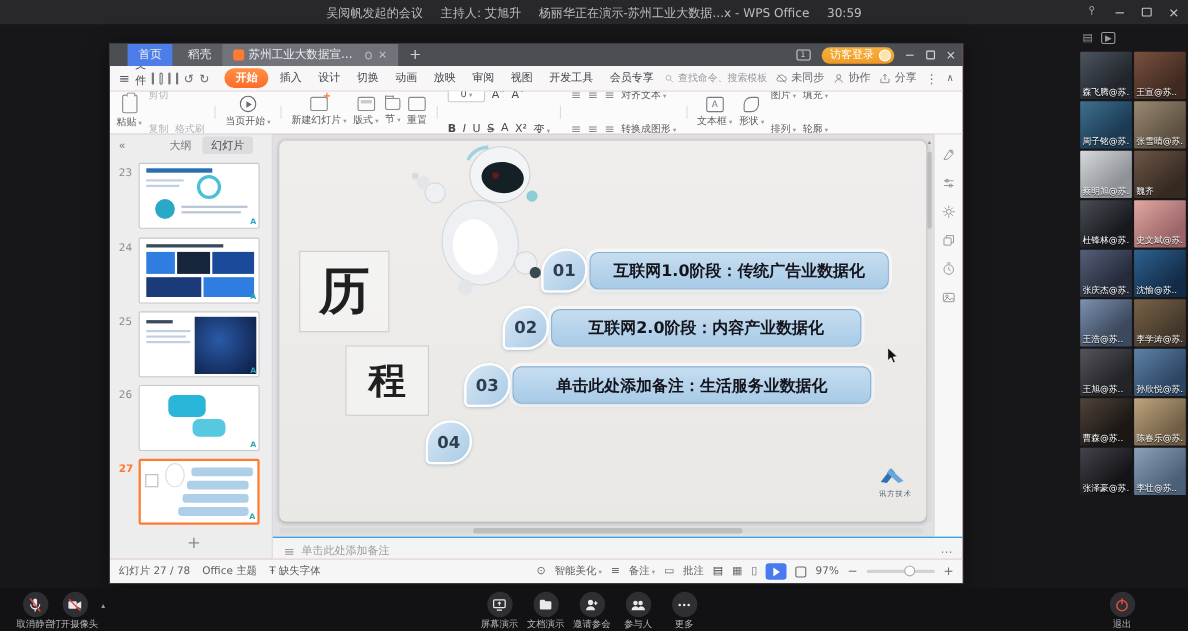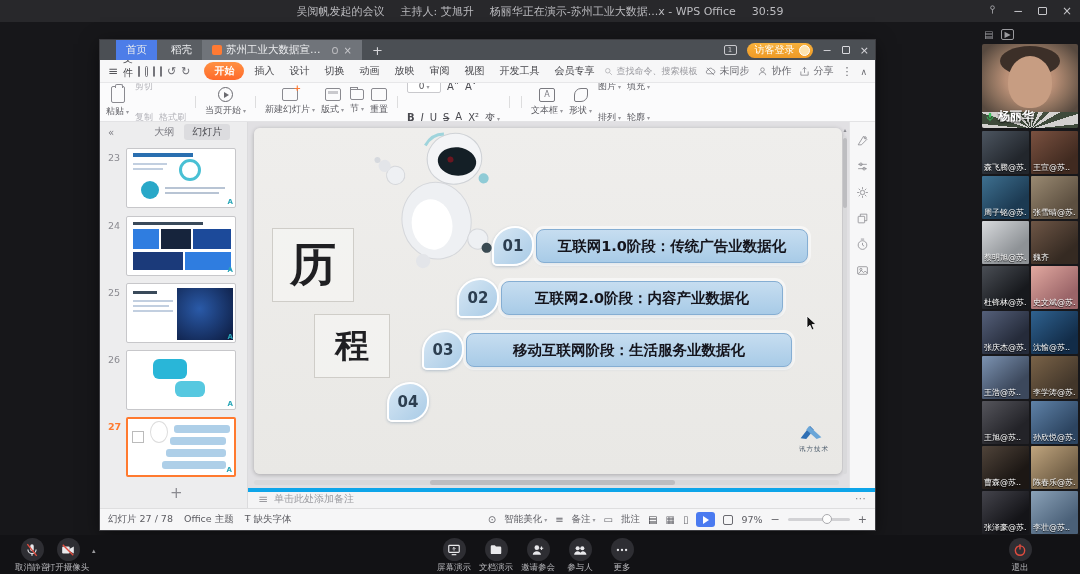--- a/index.html
+++ b/index.html
@@ -121,21 +121,21 @@
   .vscroll { position:absolute; right:1px; top:4px; width:6px; bottom:14px; }
   .vscroll .arr { color:#8a8a90; font-size:6px; text-align:center; display:block; }
   .vscroll .vtrk { position:absolute; top:10px; bottom:0; left:1px; width:4px; background:#d9d9db; border-radius:2px; }
   .vscroll .vthumb { position:absolute; top:12px; left:1px; width:4px; height:70px; background:#bdbdc0; border-radius:2px; }
   .hscroll { position:absolute; left:6px; right:10px; bottom:3px; height:5px; background:#d9d9db; border-radius:3px; }
   .hscroll .hthumb { position:absolute; left:30%; width:42%; top:0; height:5px; background:#bdbdc0; border-radius:3px; }
 
   .strip { width:26px; flex:0 0 26px; background:#f7f7f8; border-left:1px solid #e5e5e7; display:flex; flex-direction:column; align-items:center; padding-top:12px; gap:13px; }
   .strip svg { width:13px; height:13px; stroke:#85858b; fill:none; stroke-width:1.4; }
 
-  .notesbar { height:20px; flex:0 0 20px; background:#f4f4f5; border-top:4px solid #0ea5e9; display:flex; align-items:flex-start; gap:6px; padding:0 10px; font-size:10px; color:#9b9ba0; position:relative; }
+  .notesbar { height:20px; flex:0 0 20px; background:#f4f4f5; border-top:1px solid #0ea5e9; display:flex; align-items:flex-end; gap:6px; padding:0 10px; font-size:10px; color:#9b9ba0; position:relative; }
   .notesbar .i-menu::before { color:#9b9ba0; }
   .i-elli { position:absolute; right:8px; color:#8a8a90; font-size:11px; letter-spacing:1px; }
 
   .statusbar { height:22px; flex:0 0 22px; background:#f6f6f7; border-top:1px solid #dededf; display:flex; align-items:center; font-size:9.5px; color:#5c5c62; padding:0 8px; gap:11px; }
   .sb-right { margin-left:auto; display:flex; align-items:center; gap:8px; }
   .sb-ic::before { font-size:10px; color:#6a6a70; }
   .ic-beaut::before { content:"⊙"; }
   .ic-note::before { content:"≡"; }
   .ic-comm::before { content:"▭"; }
   .view { font-size:10px; color:#6a6a70; }
@@ -349,20 +349,34 @@
           <span class="fbtn b">B</span>
           <span class="fbtn i">I</span>
           <span class="fbtn u">U</span>
           <span class="fbtn s">S</span>
           <span class="fbtn a">A</span>
           <span class="fbtn">X²</span>
           <span class="fbtn dd">变</span>
         </div>
       </div>
         <div class="vsep"></div>
+      <div class="rrows">
+        <div class="rrow">
+          <span class="alni"></span>
+          <span class="alni"></span>
+          <span class="alni"></span>
+          <span class="dd">对齐文本</span>
+        </div>
+        <div class="rrow">
+          <span class="alni"></span>
+          <span class="alni"></span>
+          <span class="alni"></span>
+          <span class="dd">转换成图形</span>
+        </div>
+      </div>
         <div class="vsep"></div>
       <div class="rgroup">
         <div class="rcol">
             <span class="bigi">A</span>
             <span class="dd">文本框</span>
           </div>
         <div class="rcol">
             <span class="shapei"></span>
             <span class="dd">形状</span>
           </div>
@@ -460,21 +474,21 @@
               </svg>
 
               <div class="tbox t1">历</div>
               <div class="tbox t2">程</div>
 
               <div class="snum" style="left:238px;top:98px">01</div>
               <div class="spill" style="left:282px;top:101px;width:272px">互联网1.0阶段：传统广告业数据化</div>
               <div class="snum" style="left:203px;top:150px">02</div>
               <div class="spill" style="left:247px;top:153px;width:282px">互联网2.0阶段：内容产业数据化</div>
               <div class="snum" style="left:168px;top:202px">03</div>
-              <div class="spill" style="left:212px;top:205px;width:326px">移动互联网阶段：生活服务业数据化</div>
+              <div class="spill" style="left:212px;top:205px;width:326px">单击此处添加备注：生活服务业数据化</div>
               <div class="snum" style="left:133px;top:254px">04</div>
 
               <div class="logo">
                 <svg viewBox="0 0 24 18">
                     <path d="M1 15 L11 2 L15 6 L7 16z" fill="#2f6fb4"></path>
                     <path d="M10 2 L23 14 L18 16 L7 6z" fill="#6aa6d8"></path>
                   </svg>
                 <span>讯方技术</span>
               </div>
 
@@ -555,33 +569,20 @@
         <span class="zpm">+</span>
       </div>
     </div>
   </div>
 
   <div class="panel">
     <div class="ptop">
       <span>▤</span>
       <span class="pv">▶</span>
     </div>
-    <div class="presenter">
-      <div class="hair"></div>
-      <div class="face"></div>
-      <div class="shirt"></div>
-      <div class="pname">
-        <svg viewBox="0 0 24 24">
-            <rect x="9" y="2" width="6" height="12" rx="3" fill="#3ac15c"></rect>
-            <path d="M5 11a7 7 0 0 0 14 0" stroke="#3ac15c" stroke-width="2" fill="none"></path>
-            <line x1="12" y1="18" x2="12" y2="22" stroke="#3ac15c" stroke-width="2"></line>
-          </svg>
-        <span>杨丽华</span>
-      </div>
-    </div>
     <div class="pgrid">
       <div class="tile">
           <span>森飞腾@苏..</span>
         </div>
       <div class="tile">
           <span>王宣@苏..</span>
         </div>
       <div class="tile">
           <span>周子铭@苏..</span>
         </div>

